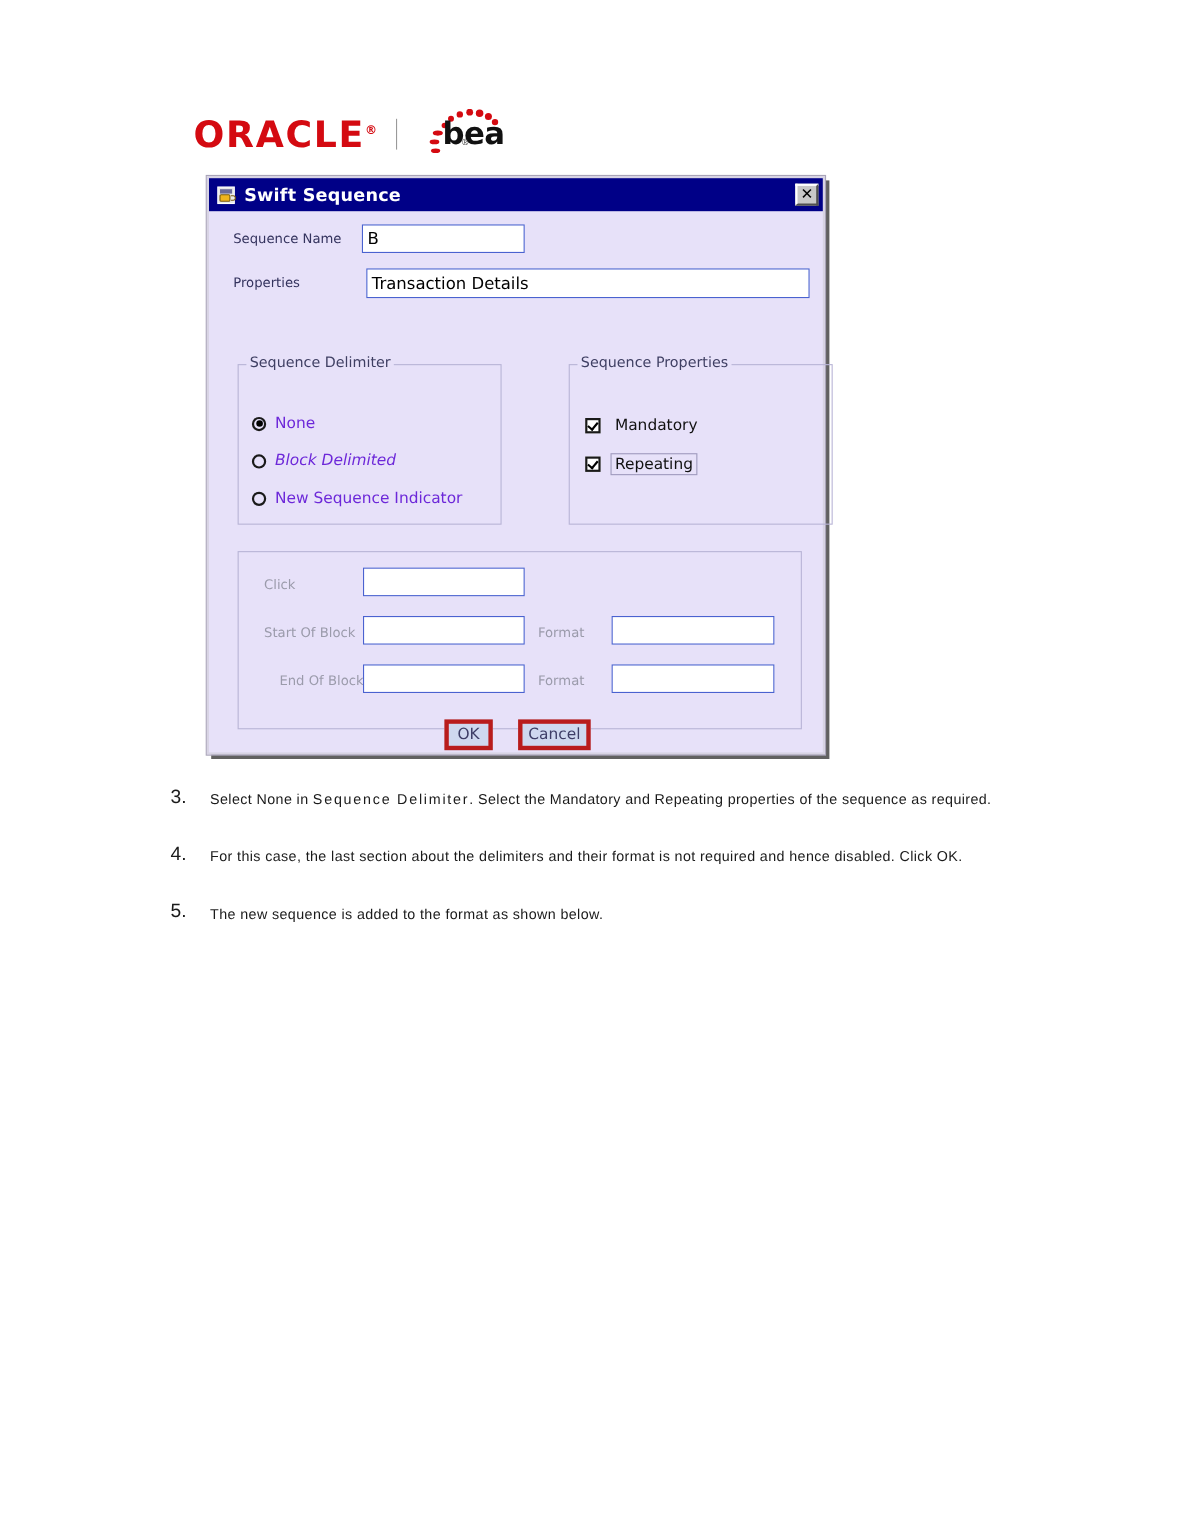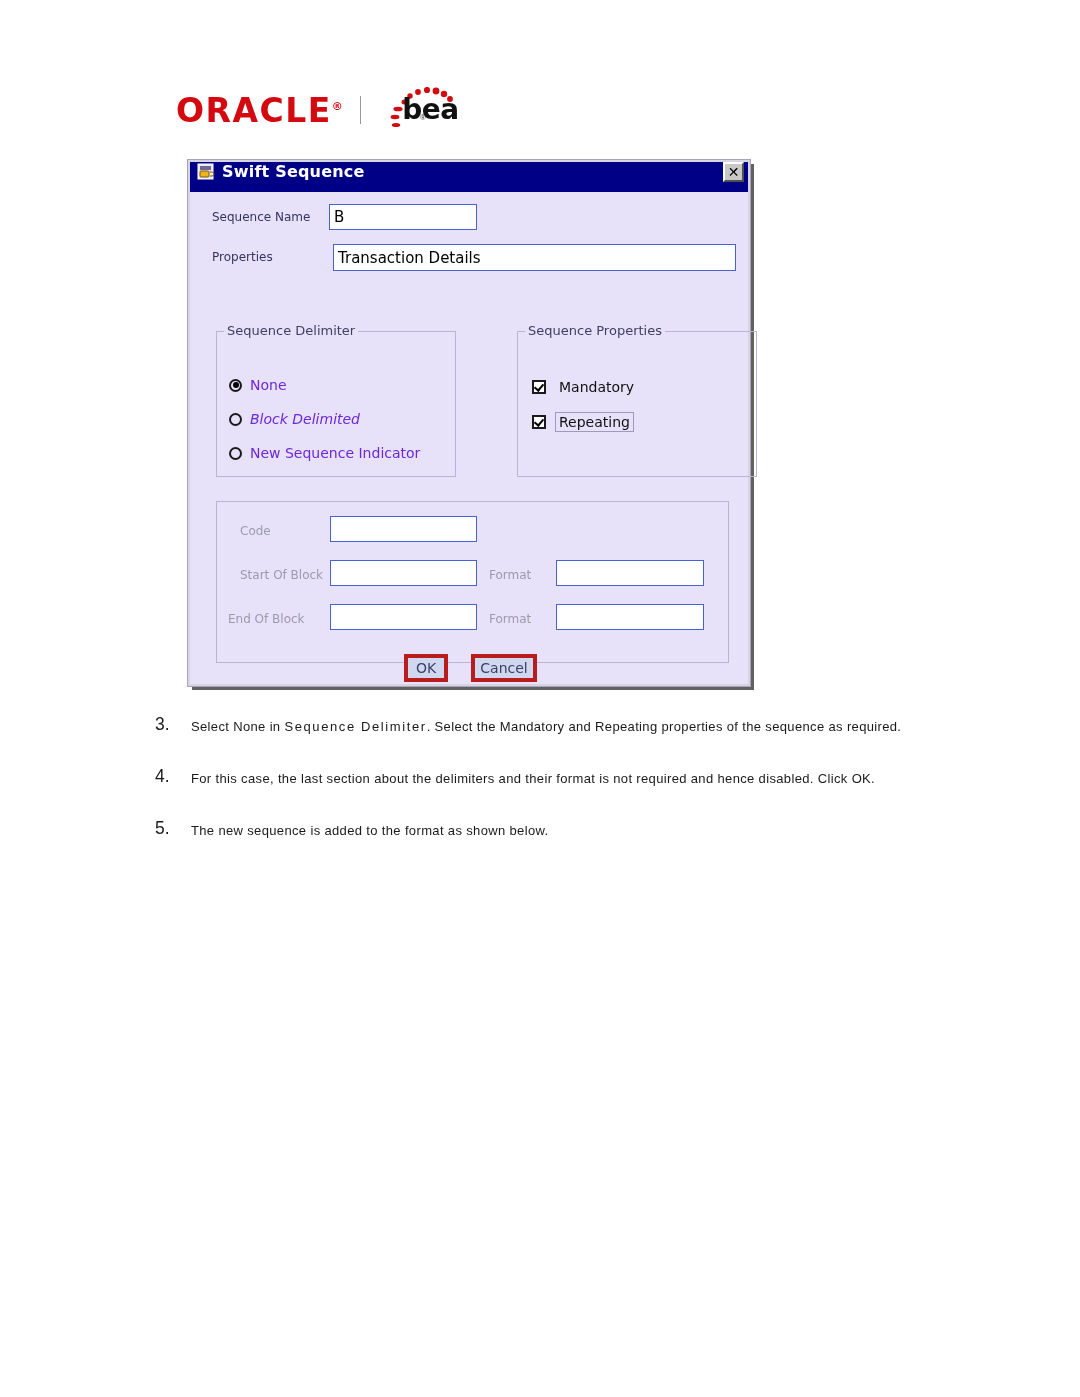--- a/index.html
+++ b/index.html
@@ -13,21 +13,21 @@
     position: relative;
     font-family: "Liberation Sans", sans-serif;
     color: #000;
     overflow: hidden;
   }
 
   
   #logo {
     position: absolute;
     left: 176px;
-    top: 86px;
+    top: 98px;
     width: 250px;
     height: 48px;
     display: flex;
     align-items: center;
   }
   #logo .oracle-word {
     font-family: "DejaVu Sans", sans-serif;
     font-size: 33px;
     font-weight: bold;
     letter-spacing: 1.5px;
@@ -81,20 +81,21 @@
     background: #e7e1f9;
     border: 2px solid #d8d4e4;
     outline: 1px solid #a9a4b8;
     box-shadow: 4px 4px 0 rgba(0,0,0,0.62);
     box-sizing: border-box;
   }
   #titlebar {
     height: 30px;
     background: #000087;
     display: flex;
+    align-items: center;
     padding: 0 4px 0 6px;
     box-sizing: border-box;
   }
   #titlebar .title-text {
     color: #ffffff;
     font-size: 16px;
     font-weight: bold;
     font-family: "DejaVu Sans", sans-serif;
     letter-spacing: 0.2px;
     margin-left: 7px;
@@ -264,21 +265,21 @@
   #lbl-fmt2   { position:absolute; left:272px; top:197px; }
   #fld-fmt2   { position:absolute; left:339px; top:190px; width:148px; height:26px; }
   
   #gb-block .lbl, #gb-block .textfield { position: absolute; }
   #gb-block #lbl-code { left:23px; top:22px; }
   #gb-block #fld-code { left:113px; top:14px; }
   #gb-block #lbl-sob  { left:23px; top:66px; }
   #gb-block #fld-sob  { left:113px; top:58px; }
   #gb-block #lbl-fmt1 { left:272px; top:66px; }
   #gb-block #fld-fmt1 { left:339px; top:58px; }
-  #gb-block #lbl-eob  { left:11px; top:110px; }
+  #gb-block #lbl-eob  { left:37px; top:110px; }
   #gb-block #fld-eob  { left:113px; top:102px; }
   #gb-block #lbl-fmt2 { left:272px; top:110px; }
   #gb-block #fld-fmt2 { left:339px; top:102px; }
 
   
   .dlgbtn {
     position: absolute;
     background: #cfd8ef;
     border: 4px solid #b91c1c;
     box-sizing: border-box;
@@ -400,21 +401,21 @@
         <span class="clabel">Mandatory</span>
       </div>
 
       <div class="check-row" id="ck-rept">
         <span class="check-ctl checked"></span>
         <span class="clabel focused">Repeating</span>
       </div>
     </div>
 
     <div class="groupbox" id="gb-block">
-      <div class="lbl disabled" id="lbl-code">Code</div>
+      <div class="lbl disabled" id="lbl-code">Click</div>
       <div class="textfield" id="fld-code"></div>
 
       <div class="lbl disabled" id="lbl-sob">Start Of Block</div>
       <div class="textfield" id="fld-sob"></div>
       <div class="lbl disabled" id="lbl-fmt1">Format</div>
       <div class="textfield" id="fld-fmt1"></div>
 
       <div class="lbl disabled" id="lbl-eob">End Of Block</div>
       <div class="textfield" id="fld-eob"></div>
       <div class="lbl disabled" id="lbl-fmt2">Format</div>

